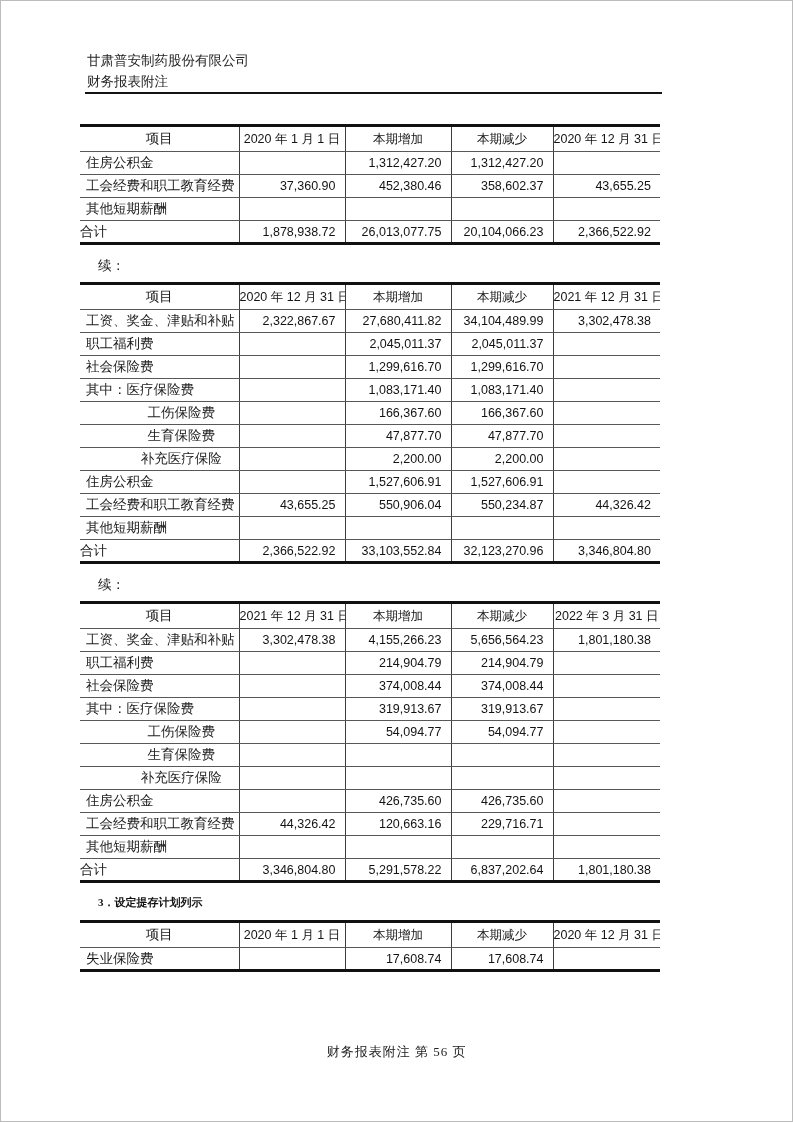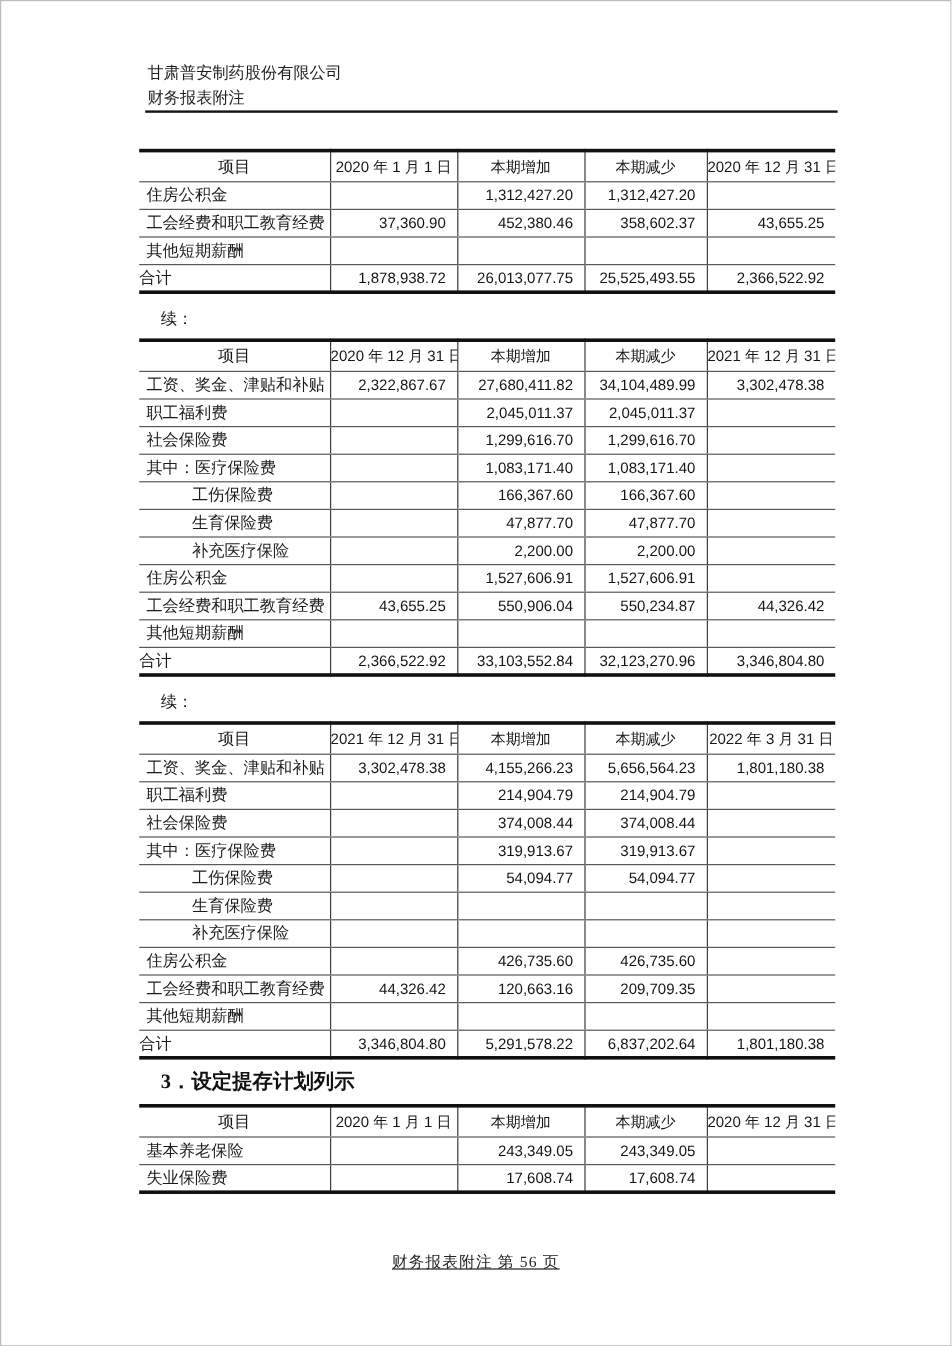--- a/index.html
+++ b/index.html
@@ -8,21 +8,21 @@
     font-family: "Liberation Serif", "DejaVu Serif", serif;
     color: #1a1a1a;
     width: 793px;
   }
   .page {
     position: relative;
     width: 793px;
     height: 1122px;
     background: #ffffff;
     border: 1px solid #bcbcbc;
-    padding-left: 115px;
+    padding-left: 79px;
     padding-right: 100px;
     overflow: hidden;
   }
   .doc-header {
     margin-top: 49px;
     margin-left: 7px;
     font-size: 13.5px;
     line-height: 21px;
     color: #1f1f1f;
   }
@@ -61,52 +61,51 @@
     color: #151515;
   }
   table.fin th.item-col { font-family: "Liberation Serif", "DejaVu Serif", serif; font-size: 13.5px; }
   table.fin td { height: 23px; }
   td.lbl {
     font-size: 13.5px;
     text-align: left;
     padding-left: 6px;
     color: #1b1b1b;
   }
-  td.lbl.ind { padding-left: 44px; }
+  td.lbl.ind { padding-left: 44px; text-align: center; }
   td.lbl.ctr { padding-left: 0; }
   td.num {
     font-family: "Liberation Sans", "DejaVu Sans", sans-serif;
     font-size: 12.5px;
     text-align: right;
     padding-right: 9px;
     color: #131313;
   }
   #table-0 { margin-top: 30px; }
   .cont-label {
     margin: 11px 0 7px 18px;
     font-size: 13.5px;
     line-height: 19px;
   }
   .sec-heading {
     margin: 9px 0 8px 18px;
-    font-size: 17px;
+    font-size: 11px;
     line-height: 20px;
     font-weight: bold;
     color: #111111;
   }
   .doc-footer {
     position: absolute;
     left: 0;
     right: 0;
     top: 1042px;
     text-align: center;
     font-size: 13px;
     letter-spacing: 1px;
     color: #222222;
-    text-decoration: underline;
   }
 </style>
 </head>
 <body>
 
 <div class="page">
 
   <div class="doc-header">
     <div>甘肃普安制药股份有限公司</div>
     <div>财务报表附注</div>
@@ -150,21 +149,21 @@
           <td class="lbl">其他短期薪酬</td>
           <td class="num"></td>
           <td class="num"></td>
           <td class="num"></td>
           <td class="num"></td>
         </tr>
         <tr>
           <td class="lbl ctr">合计</td>
           <td class="num">1,878,938.72</td>
           <td class="num">26,013,077.75</td>
-          <td class="num">25,525,493.55</td>
+          <td class="num">20,104,066.23</td>
           <td class="num">2,366,522.92</td>
         </tr>
       </tbody>
     </table>
 
   <div class="cont-label">续：</div>
 
   <table class="fin" id="table-1">
       <colgroup>
         <col class="c0">
@@ -336,21 +335,21 @@
           <td class="lbl">住房公积金</td>
           <td class="num"></td>
           <td class="num">426,735.60</td>
           <td class="num">426,735.60</td>
           <td class="num"></td>
         </tr>
         <tr>
           <td class="lbl">工会经费和职工教育经费</td>
           <td class="num">44,326.42</td>
           <td class="num">120,663.16</td>
-          <td class="num">209,709.35</td>
+          <td class="num">229,716.71</td>
           <td class="num"></td>
         </tr>
         <tr>
           <td class="lbl">其他短期薪酬</td>
           <td class="num"></td>
           <td class="num"></td>
           <td class="num"></td>
           <td class="num"></td>
         </tr>
         <tr>
@@ -377,27 +376,20 @@
         <tr>
           <th class="item-col">项目</th>
           <th>2020 年 1 月 1 日</th>
           <th>本期增加</th>
           <th>本期减少</th>
           <th>2020 年 12 月 31 日</th>
         </tr>
       </thead>
       <tbody>
         <tr>
-          <td class="lbl">基本养老保险</td>
-          <td class="num"></td>
-          <td class="num">243,349.05</td>
-          <td class="num">243,349.05</td>
-          <td class="num"></td>
-        </tr>
-        <tr>
           <td class="lbl">失业保险费</td>
           <td class="num"></td>
           <td class="num">17,608.74</td>
           <td class="num">17,608.74</td>
           <td class="num"></td>
         </tr>
       </tbody>
     </table>
 
   <div class="doc-footer">财务报表附注  第 56 页</div>

